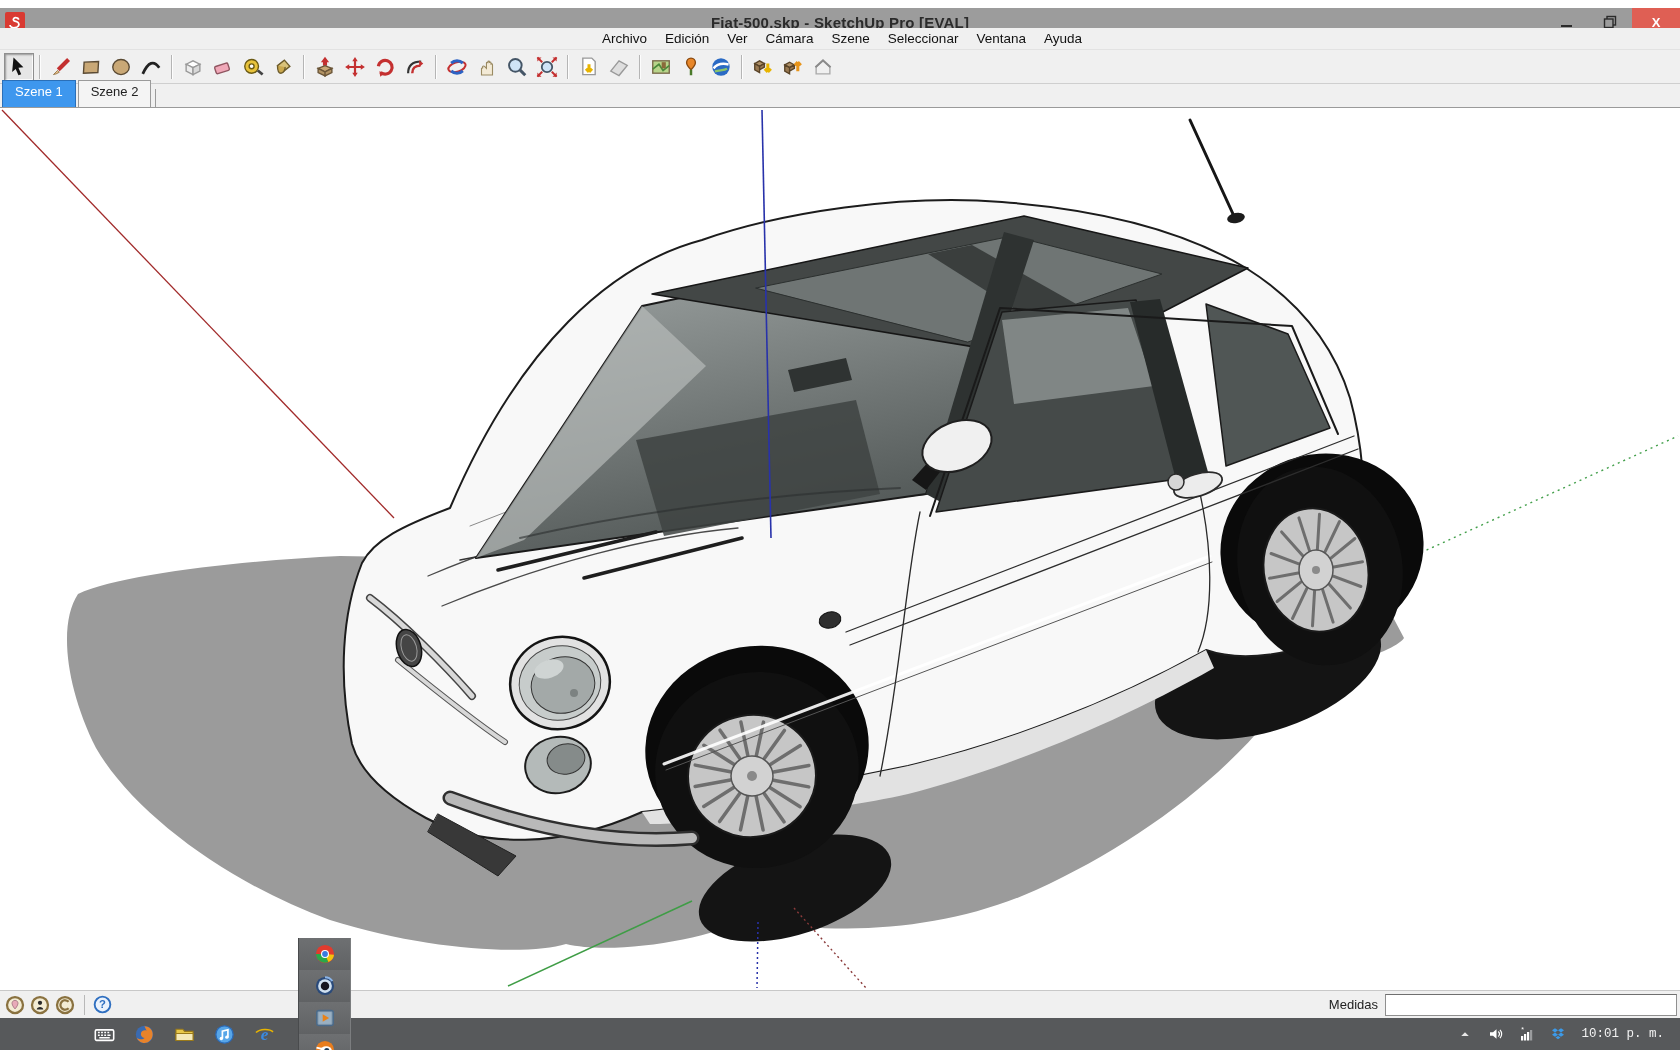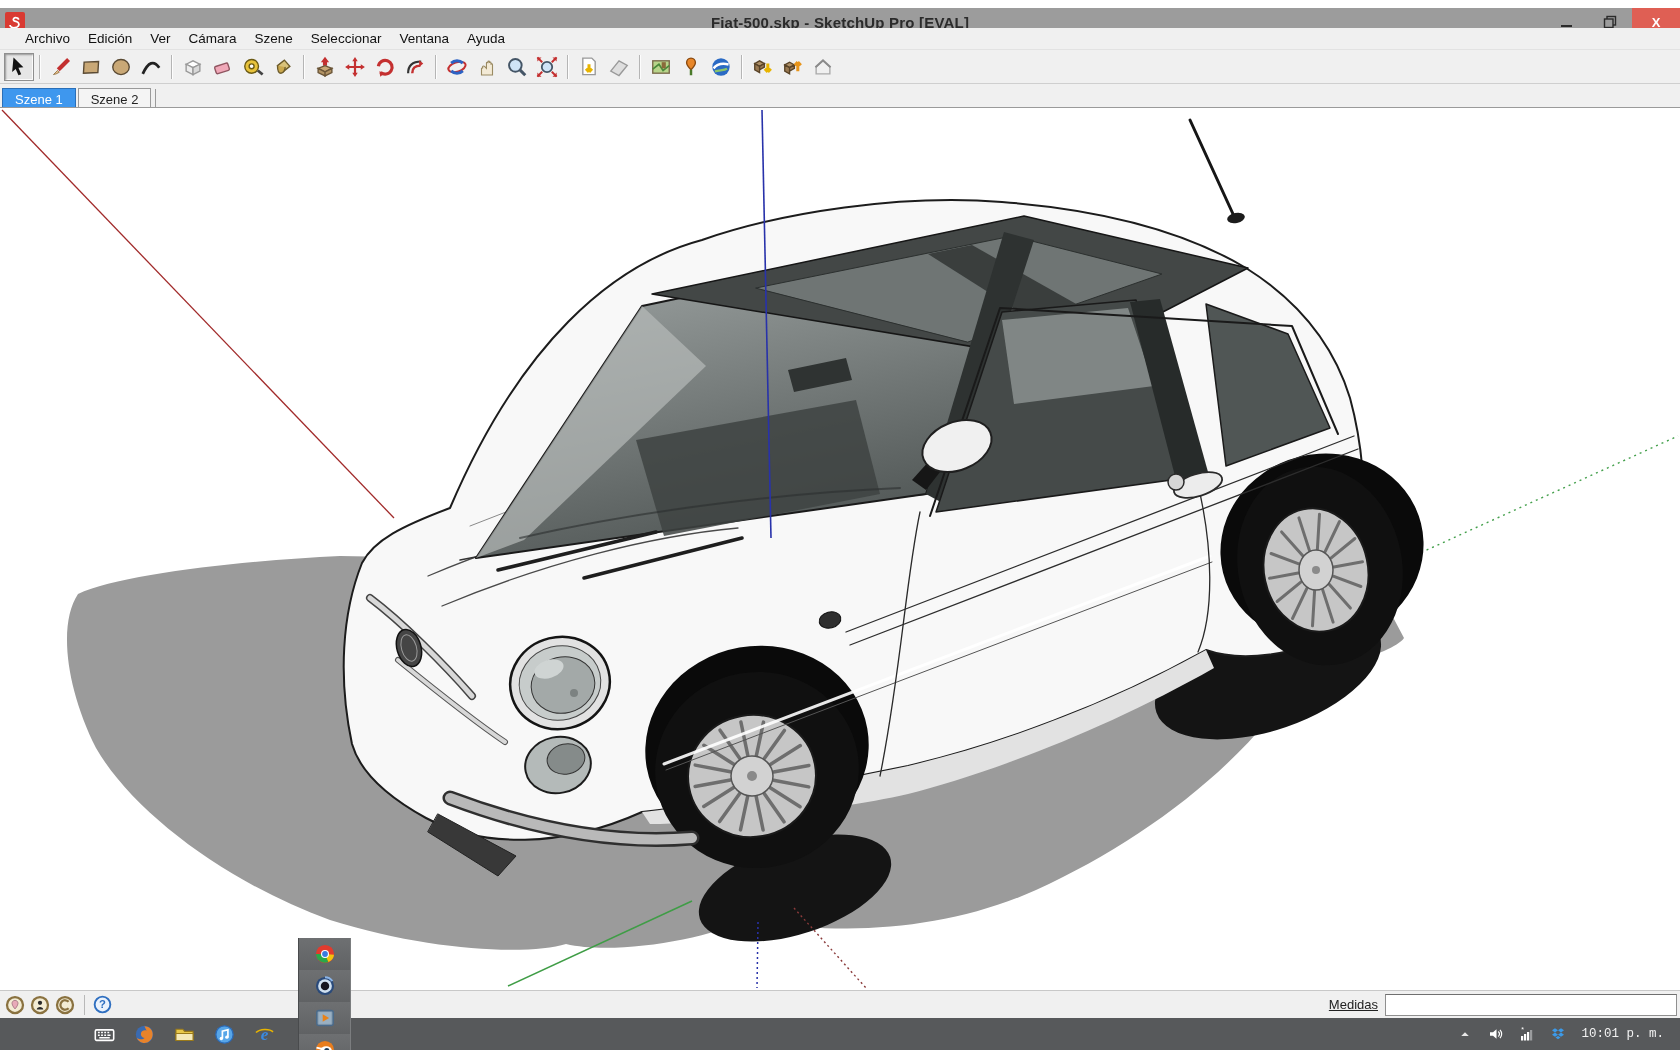--- a/index.html
+++ b/index.html
@@ -15,60 +15,60 @@
     font-size:15px; font-weight:bold; color:#2b2b2b; letter-spacing:.2px; }
   #win-controls { position:absolute; right:0; top:0; height:28px; display:flex; }
   .win-btn { width:44px; height:28px; display:flex; align-items:center; justify-content:center;
     color:#222; font-size:13px; }
   #btn-min .bar { width:11px; height:2px; background:#2b2b2b; margin-top:8px; }
   #btn-restore svg { width:14px; height:14px; }
   #btn-close { background:#df5f54; color:#fff; font-weight:bold; width:48px; }
 
   
   #menubar { position:absolute; top:28px; left:0; width:100%; height:22px;
-    background:#f0f0f0; display:flex; align-items:center; padding-left:16px;
-    border-bottom:1px solid #e2e2e2; }
+    background:#f0f0f0; display:flex; align-items:center; padding-left:4px;
+    border-bottom:1px solid #e2e2e2;justify-content:center; }
   .menu-item { padding:2px 9px; font-size:13.5px; color:#111; cursor:default; }
 
   
   #toolbar { position:absolute; top:50px; left:0; width:100%; height:34px;
     background:#f0f0f0; display:flex; align-items:center; padding-left:4px;
     border-bottom:1px solid #cfcfcf; }
   .tbtn { width:30px; height:28px; display:flex; align-items:center; justify-content:center;
     border:1px solid transparent; }
   .tbtn svg { width:22px; height:22px; }
   .tbtn.pressed { background:#e6e6e6; border-color:#8f8f8f;
     box-shadow:inset 1px 1px 2px rgba(0,0,0,.35), inset -1px -1px 0 #fff; }
   .tsep { width:2px; height:24px; margin:0 5px;
     border-left:1px solid #b5b5b5; border-right:1px solid #fdfdfd; }
 
   
   #tabbar { position:absolute; top:84px; left:0; width:100%; height:24px;
     background:#f0f0f0; display:flex; align-items:flex-end; padding-left:2px;
     border-bottom:1px solid #9a9a9a; }
-  .tab { padding:3px 12px 0; font-size:13px; border:1px solid #9a9a9a; border-bottom:none;
+  .tab { padding:3px 12px 8px; font-size:13px; border:1px solid #9a9a9a; border-bottom:none;
     background:#f4f4f4; color:#222; margin-right:2px; }
   .tab.active { background:#3e97ee; color:#fff; border-color:#2a6fb8; }
   .tab-end { width:1px; height:18px; background:#9a9a9a; margin-left:2px; }
 
   
   #viewport { position:absolute; top:108px; left:0; width:1680px; height:882px; background:#fff; }
   #viewport svg { display:block; }
 
   
   #statusbar { position:absolute; top:990px; left:0; width:100%; height:28px;
     background:#f0f0f0; border-top:1px solid #c8c8c8; display:flex; align-items:center; }
   .sb-badge { width:20px; height:20px; margin-left:5px; }
   .sb-badge svg { width:20px; height:20px; }
   #sb-sep { width:1px; height:20px; background:#b8b8b8; margin:0 8px 0 9px; }
   #sb-help { width:19px; height:19px; margin-right:7px; }
   #sb-help svg { width:19px; height:19px; }
   #sb-message { font-size:12.5px; color:#222; }
   #sb-right { margin-left:auto; display:flex; align-items:center; }
-  #measure-label { font-size:13px; color:#222; margin-right:7px;text-decoration:underline; }
+  #measure-label { font-size:13px; color:#222; margin-right:7px; }
   #measure-input { width:292px; height:22px; border:1px solid #8f8f8f; border-top-color:#6f6f6f;
     background:#fff; font-size:12px; padding:0 4px; margin-right:3px; }
 
   
   #taskbar { position:absolute; top:1018px; left:0; width:100%; height:32px;
     background:#57595b; display:flex; align-items:center; }
   .tb-gap { flex:0 0 auto; }
   .tb-icon { width:40px; height:32px; display:flex; align-items:center; justify-content:center; }
   .tb-icon svg { width:21px; height:21px; }
   .tb-btn { width:53px; height:32px; display:flex; align-items:center; justify-content:center;

